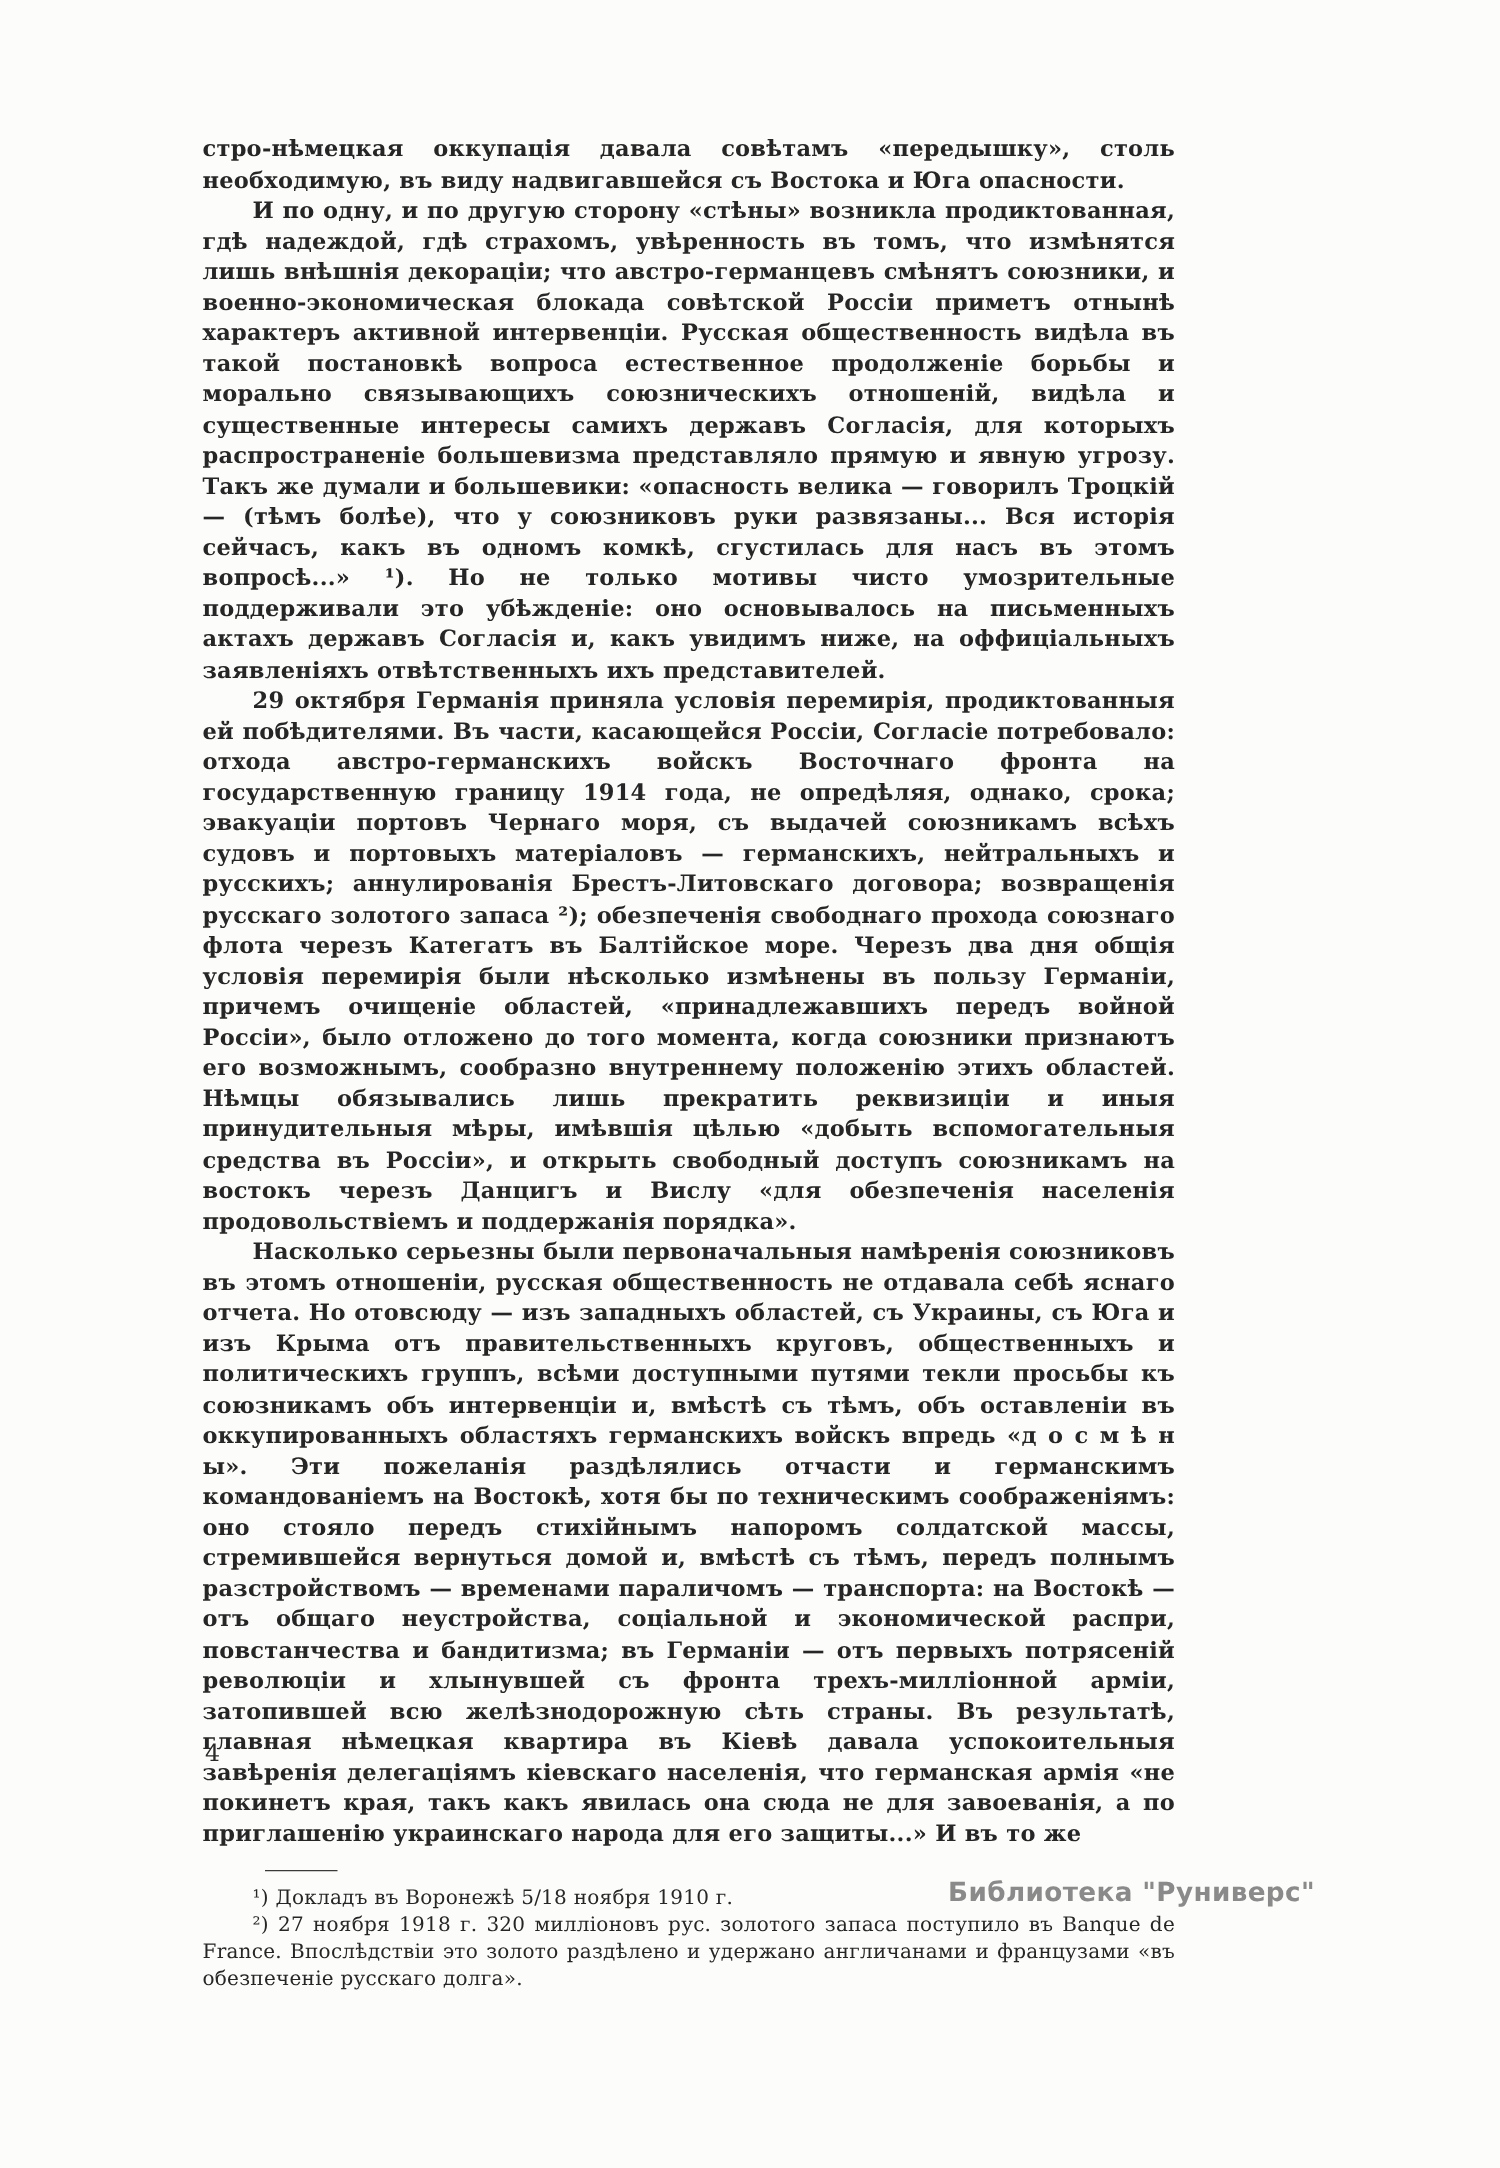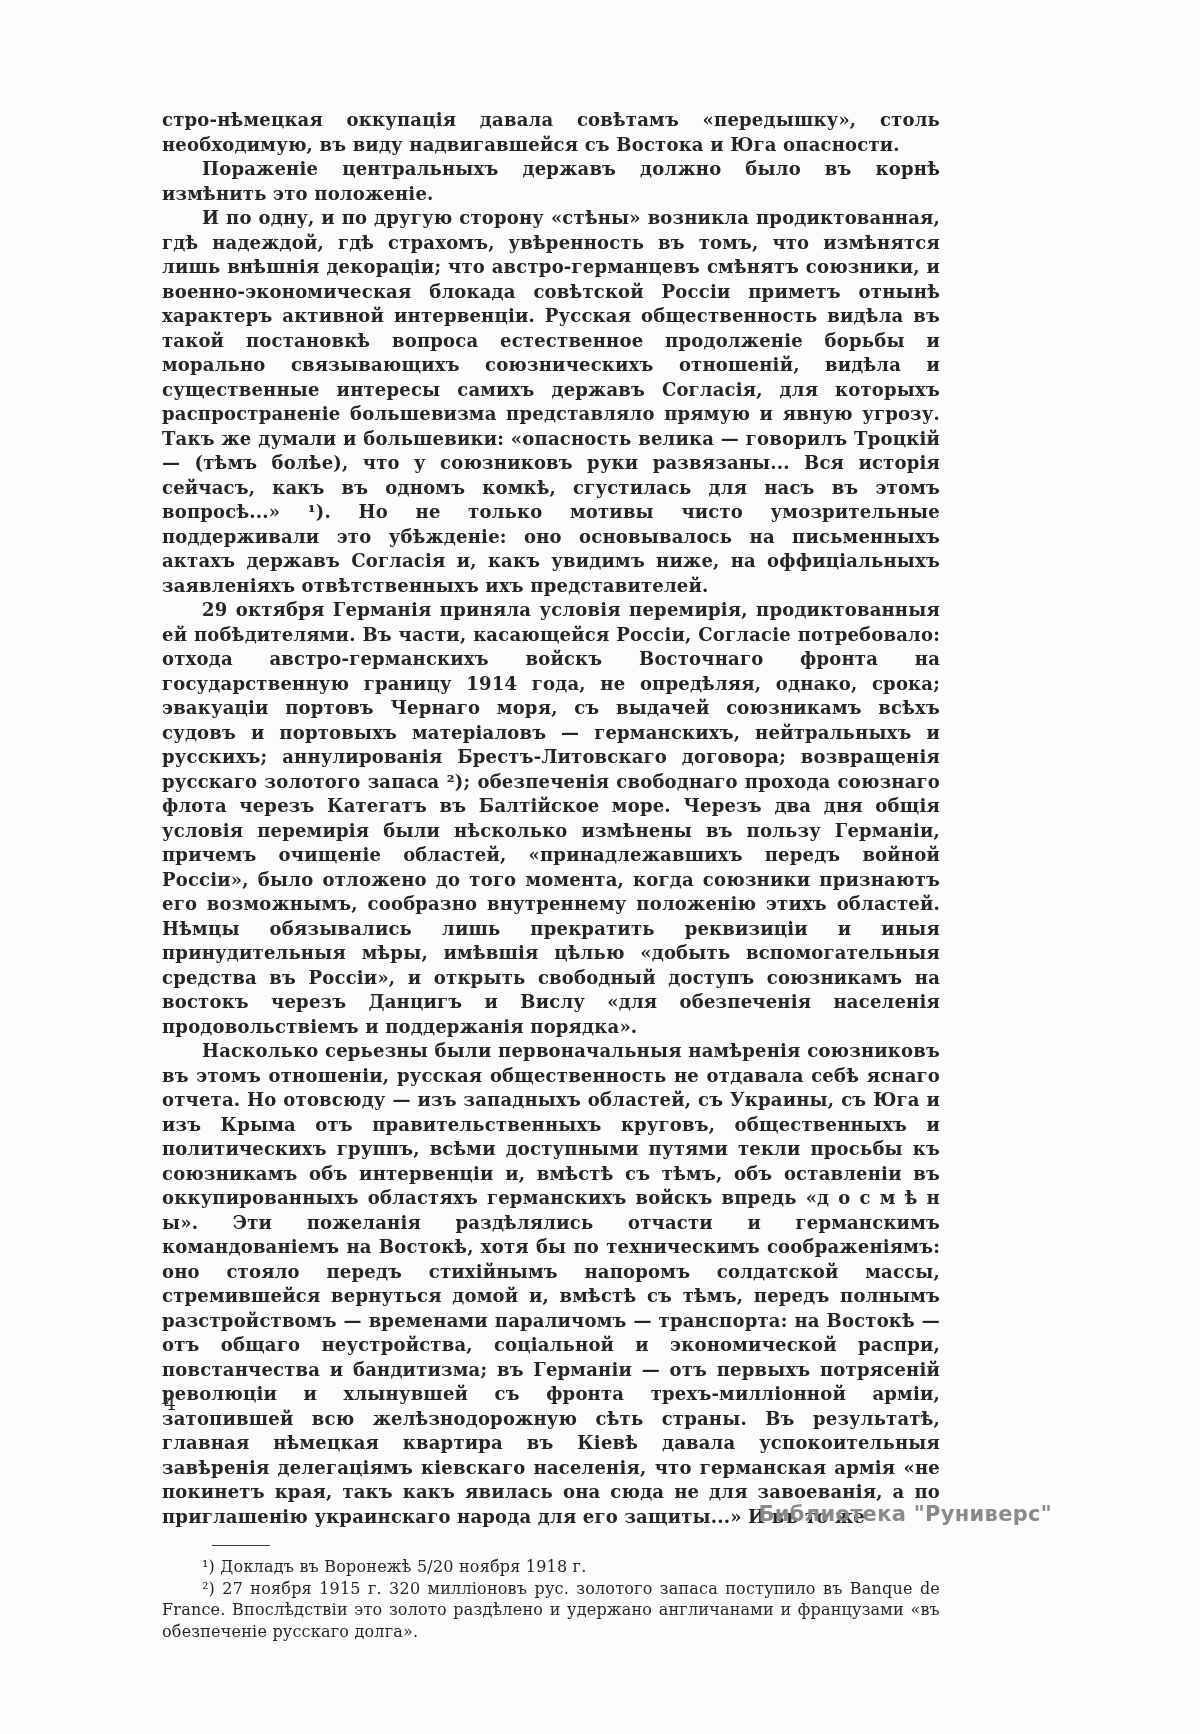--- a/index.html
+++ b/index.html
@@ -70,30 +70,29 @@
     letter-spacing: 0.3px;
   }
 </style>
 </head>
 <body>
 
 <div class="page">
 
   <div class="textblock">
     <p class="para no-indent">стро-нѣмецкая оккупація давала совѣтамъ «передышку», столь необходимую, въ виду надвигавшейся съ Востока и Юга опасности.</p>
-    <p class="para">Пораженіе центральныхъ державъ должно было въ корнѣ измѣнить это положеніе.</p>
     <p class="para">И по одну, и по другую сторону «стѣны» возникла продиктованная, гдѣ надеждой, гдѣ страхомъ, увѣренность въ томъ, что измѣнятся лишь внѣшнія декораціи; что австро-германцевъ смѣнятъ союзники, и военно-экономическая блокада совѣтской Россіи приметъ отнынѣ характеръ активной интервенціи. Русская общественность видѣла въ такой постановкѣ вопроса естественное продолженіе борьбы и морально связывающихъ союзническихъ отношеній, видѣла и существенные интересы самихъ державъ Согласія, для которыхъ распространеніе большевизма представляло прямую и явную угрозу. Такъ же думали и большевики: «опасность велика — говорилъ Троцкій — (тѣмъ болѣе), что у союзниковъ руки развязаны... Вся исторія сейчасъ, какъ въ одномъ комкѣ, сгустилась для насъ въ этомъ вопросѣ...» ¹). Но не только мотивы чисто умозрительные поддерживали это убѣжденіе: оно основывалось на письменныхъ актахъ державъ Согласія и, какъ увидимъ ниже, на оффиціальныхъ заявленіяхъ отвѣтственныхъ ихъ представителей.</p>
     <p class="para">29 октября Германія приняла условія перемирія, продиктованныя ей побѣдителями. Въ части, касающейся Россіи, Согласіе потребовало: отхода австро-германскихъ войскъ Восточнаго фронта на государственную границу 1914 года, не опредѣляя, однако, срока; эвакуаціи портовъ Чернаго моря, съ выдачей союзникамъ всѣхъ судовъ и портовыхъ матеріаловъ — германскихъ, нейтральныхъ и русскихъ; аннулированія Брестъ-Литовскаго договора; возвращенія русскаго золотого запаса ²); обезпеченія свободнаго прохода союзнаго флота черезъ Категатъ въ Балтійское море. Черезъ два дня общія условія перемирія были нѣсколько измѣнены въ пользу Германіи, причемъ очищеніе областей, «принадлежавшихъ передъ войной Россіи», было отложено до того момента, когда союзники признаютъ его возможнымъ, сообразно внутреннему положенію этихъ областей. Нѣмцы обязывались лишь прекратить реквизиціи и иныя принудительныя мѣры, имѣвшія цѣлью «добыть вспомогательныя средства въ Россіи», и открыть свободный доступъ союзникамъ на востокъ черезъ Данцигъ и Вислу «для обезпеченія населенія продовольствіемъ и поддержанія порядка».</p>
     <p class="para">Насколько серьезны были первоначальныя намѣренія союзниковъ въ этомъ отношеніи, русская общественность не отдавала себѣ яснаго отчета. Но отовсюду — изъ западныхъ областей, съ Украины, съ Юга и изъ Крыма отъ правительственныхъ круговъ, общественныхъ и политическихъ группъ, всѣми доступными путями текли просьбы къ союзникамъ объ интервенціи и, вмѣстѣ съ тѣмъ, объ оставленіи въ оккупированныхъ областяхъ германскихъ войскъ впредь «д о  с м ѣ н ы». Эти пожеланія раздѣлялись отчасти и германскимъ командованіемъ на Востокѣ, хотя бы по техническимъ соображеніямъ: оно стояло передъ стихійнымъ напоромъ солдатской массы, стремившейся вернуться домой и, вмѣстѣ съ тѣмъ, передъ полнымъ разстройствомъ — временами параличомъ — транспорта: на Востокѣ — отъ общаго неустройства, соціальной и экономической распри, повстанчества и бандитизма; въ Германіи — отъ первыхъ потрясеній революціи и хлынувшей съ фронта трехъ-милліонной арміи, затопившей всю желѣзнодорожную сѣть страны. Въ результатѣ, главная нѣмецкая квартира въ Кіевѣ давала успокоительныя завѣренія делегаціямъ кіевскаго населенія, что германская армія «не покинетъ края, такъ какъ явилась она сюда не для завоеванія, а по приглашенію украинскаго народа для его защиты...» И въ то же</p>
 
     <hr class="footnote-sep">
 
     <div class="footnotes">
-      <p class="footnote">¹) Докладъ въ Воронежѣ 5/20 ноября 1918 г.</p>
-      <p class="footnote">²) 27 ноября 1915 г. 320 милліоновъ рус. золотого запаса поступило въ Banque de France. Впослѣдствіи это золото раздѣлено и удержано англичанами и французами «въ обезпеченіе русскаго долга».</p>
+      <p class="footnote">¹) Докладъ въ Воронежѣ 5/18 ноября 1910 г.</p>
+      <p class="footnote">²) 27 ноября 1918 г. 320 милліоновъ рус. золотого запаса поступило въ Banque de France. Впослѣдствіи это золото раздѣлено и удержано англичанами и французами «въ обезпеченіе русскаго долга».</p>
     </div>
   </div>
 
   <div class="page-number">4</div>
 
   <div class="watermark">Библиотека "Руниверс"</div>
 
 </div>
 
 </body></html>

